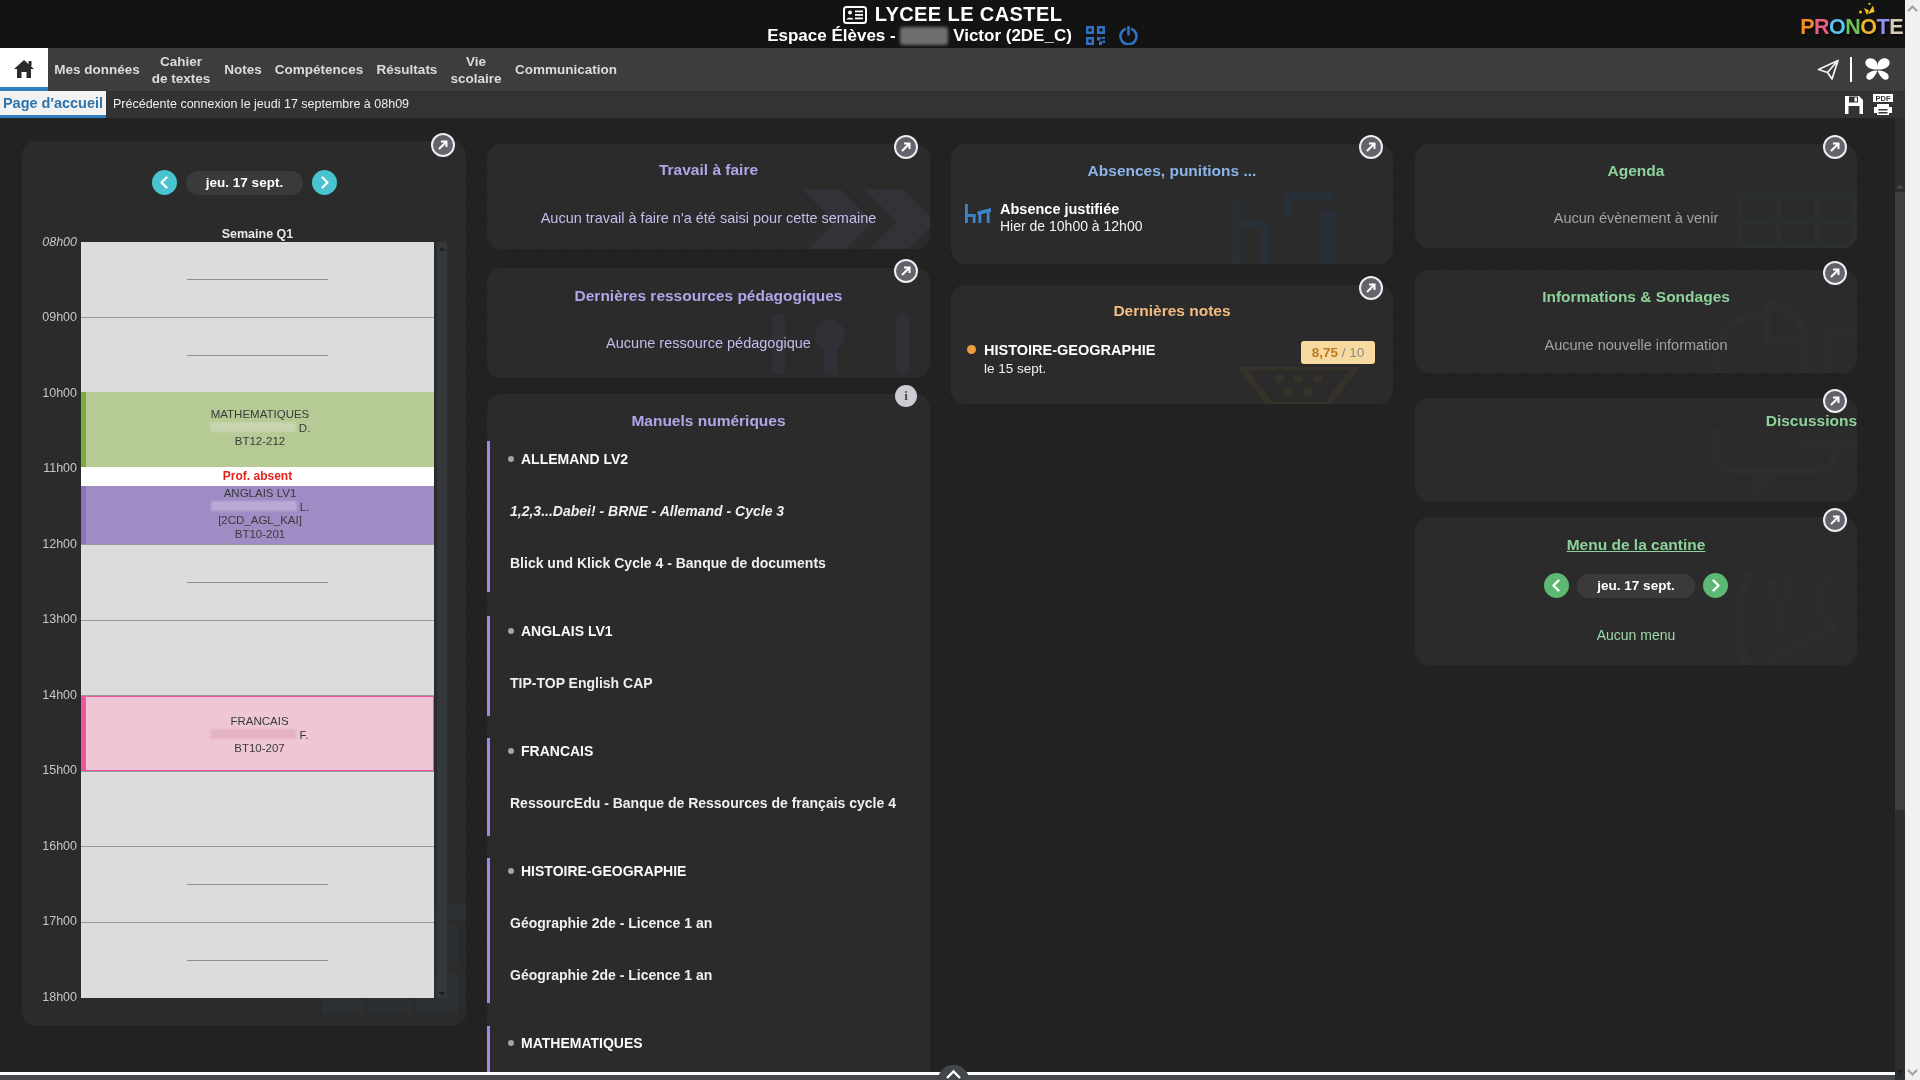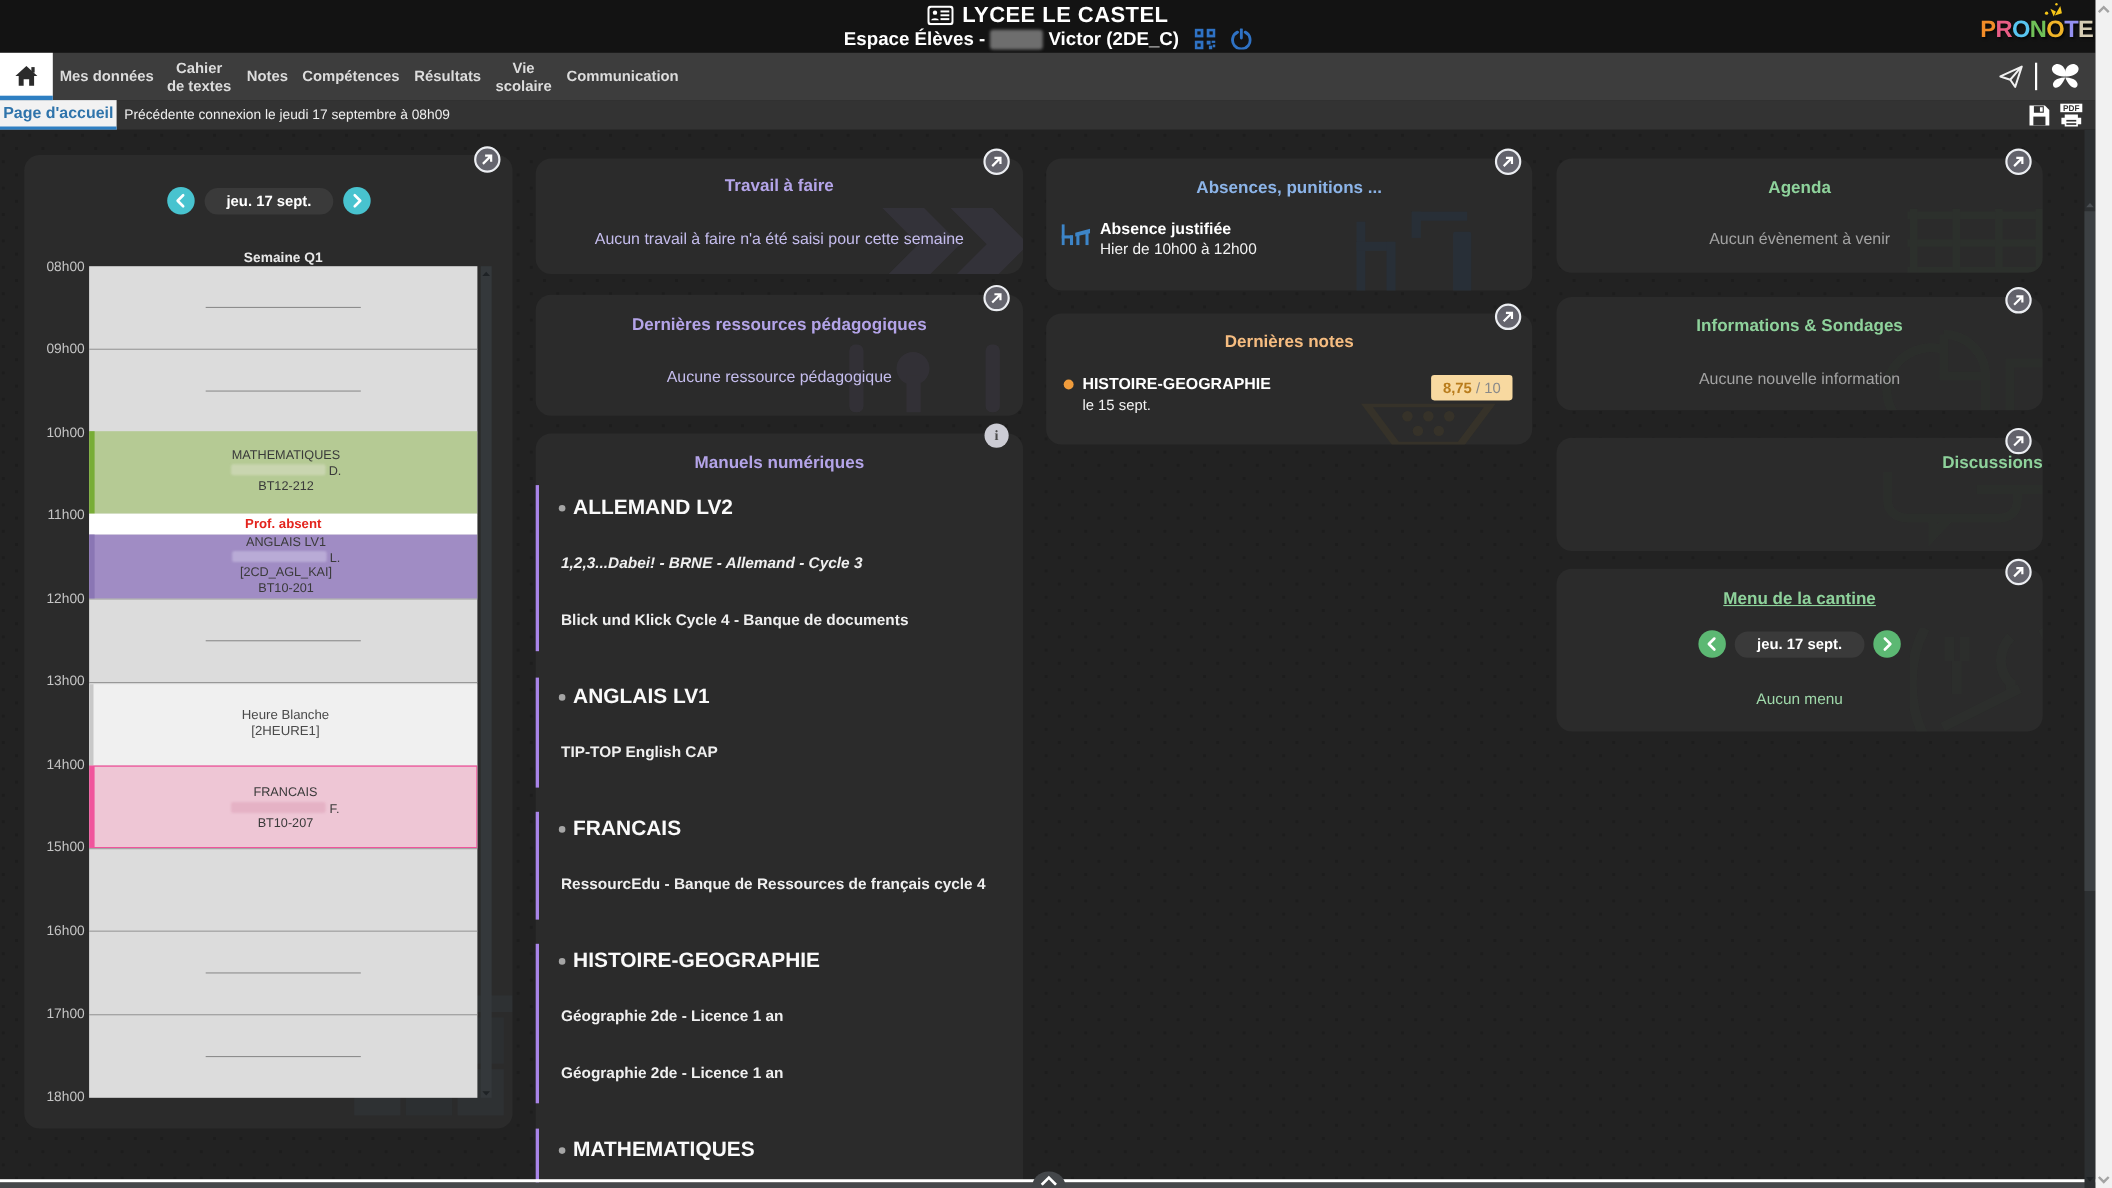--- a/index.html
+++ b/index.html
@@ -50,21 +50,21 @@
 
   
   .hline { position:absolute; left:0; width:353px; height:1px; background:#989898; }
   .sline { position:absolute; left:106px; width:141px; height:1px; background:#8d8d8d; }
   .course { position:absolute; left:0; width:353px; color:#3a3a3a; text-align:center; padding-top:6px; }
   .cl1 { font-size:11.5px; line-height:13.5px; }
   .cl2 { font-size:11.5px; line-height:13.5px; }
   .blur { display:inline-block; width:86px; height:10px; border-radius:2px; vertical-align:0px; filter:blur(1.2px); }
   .b-g { background:#c9d5b0; } .b-p { background:#b9abd6; } .b-r { background:#e5b2c5; } .b-c { background:#ced8dc; }
   .hlab { position:absolute; left:30px; width:47px; text-align:right; color:#c5c5c5; font-size:12.5px; }
-  .mnb { position:absolute; left:508px; color:#fafafa; font-weight:bold; font-size:19px; }
+  .mnb { position:absolute; left:508px; color:#fafafa; font-weight:bold; font-size:14px; }
   .mni { position:absolute; left:510px; color:#efefef; font-weight:bold; font-size:14px; }
   .dot { display:inline-block; width:6px; height:6px; border-radius:50%; background:#a5a5a5; margin-right:7px; vertical-align:2px; }
 
   
   #botline { position:absolute; left:0; top:1072px; width:1905px; height:3px; background:#fff; z-index:6; }
   #botbar { position:absolute; left:0; top:1075px; width:1905px; height:5px; background:#46484b; z-index:6; }
   #bump { position:absolute; left:938px; top:1065px; width:31px; height:15px; border-radius:16px 16px 0 0; background:#44474a; z-index:7; }
 
   
   #innersb { position:absolute; left:1895px; top:118px; width:10px; height:962px; background:#2c2f31; z-index:8; }
@@ -199,32 +199,28 @@
       <div class="cl2"><span class="blur b-g"></span> D.</div>
       <div class="cl2">BT12-212</div>
     </div>
     <div class="abs" style="left:0;top:225px;width:353px;height:19px;background:#fff;text-align:center;color:#e3241d;font-weight:bold;font-size:12px;line-height:19px;">Prof. absent</div>
     <div class="course" style="top:244px;height:58px;background:#a08cc4;border-left:5px solid #8a76b4;padding-top:1px;">
       <div class="cl1" style="font-weight:normal;">ANGLAIS LV1</div>
       <div class="cl2"><span class="blur b-p"></span> L.</div>
       <div class="cl2">[2CD_AGL_KAI]</div>
       <div class="cl2">BT10-201</div>
     </div>
-    <div class="course" style="top:380px;height:74px;background:#f0f0f0;border-left:4px solid #c8c8c8;padding-top:22px;color:#4a4a4a;">
-      <div class="cl2" style="font-size:12px;">Heure Blanche</div>
-      <div class="cl2" style="font-size:12px;">[2HEURE1]</div>
-    </div>
     <div class="course" style="top:454px;height:75px;background:#eec6d5;border:1px solid #f0549c;border-left:5px solid #f0549c;padding-top:18px;">
       <div class="cl1" style="font-weight:normal;">FRANCAIS</div>
       <div class="cl2"><span class="blur b-r"></span> F.</div>
       <div class="cl2">BT10-207</div>
     </div>
   </div>
 
-  <div class="hlab" style="top:235px;">08h00</div>
+  <div class="hlab" style="top:235px;font-style:italic;">08h00</div>
   <div class="hlab" style="top:310px;">09h00</div>
   <div class="hlab" style="top:386px;">10h00</div>
   <div class="hlab" style="top:461px;">11h00</div>
   <div class="hlab" style="top:537px;">12h00</div>
   <div class="hlab" style="top:612px;">13h00</div>
   <div class="hlab" style="top:688px;">14h00</div>
   <div class="hlab" style="top:763px;">15h00</div>
   <div class="hlab" style="top:839px;">16h00</div>
   <div class="hlab" style="top:914px;">17h00</div>
   <div class="hlab" style="top:990px;">18h00</div>

